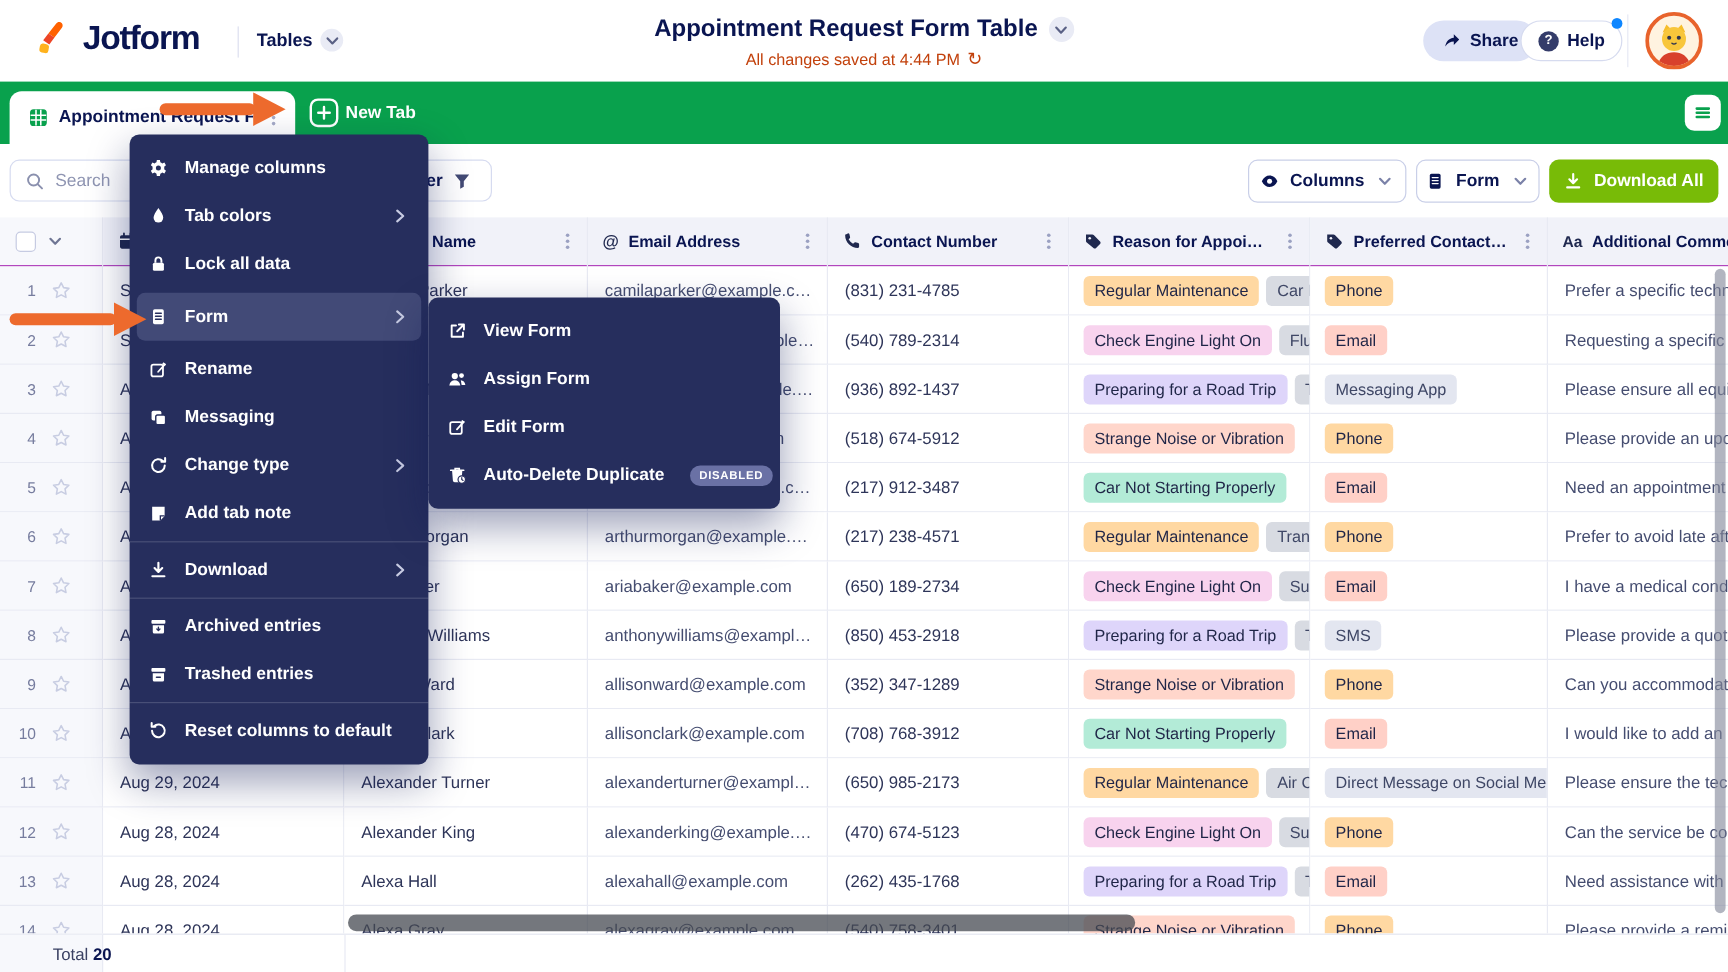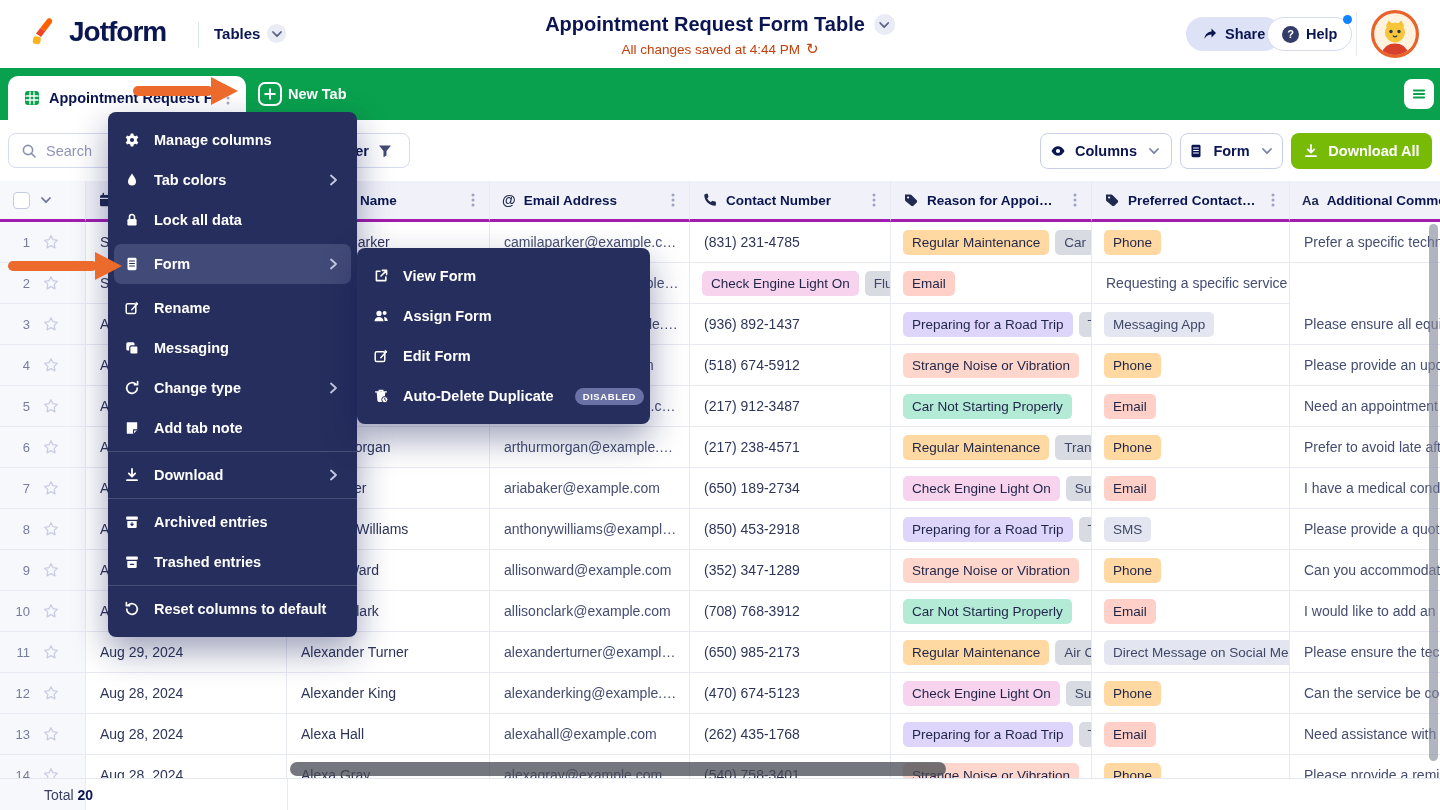--- a/index.html
+++ b/index.html
@@ -61,21 +61,21 @@
   .colsbtn { left:1040px; width:132px; }
   .formbtn { left:1180px; width:103px; }
   .dlbtn  { left:1291px; width:141px; background:#78BB07; border:none; color:#fff; font-weight:700; }
   .chev-sm { color:#7B82A8; }
 
   
   .tablewrap { position:absolute; top:181px; left:0; width:1550px; height:597px; overflow:hidden; background:#fff; }
   .trow { display:grid; grid-template-columns:86px 201px 203px 200px 201px 201px 198px 260px; height:41px; }
   .cell { display:flex; align-items:center; padding:0 9px 0 14px; border-right:1px solid #E8EAF3;
           border-bottom:1px solid #E8EAF3; font-size:14px; color:#2E3559; white-space:nowrap; overflow:hidden; background:#fff; }
-  .thead .cell { background:#F1F2F9; border-bottom:3px solid #a21caf; font-size:13.5px; font-weight:700;
+  .thead .cell { background:#F1F2F9; border-bottom:1px solid #a21caf; font-size:13.5px; font-weight:700;
                  color:#0A1551; gap:8px; padding:0 8px 0 12px; }
   .hicon { color:#20294F; flex:0 0 auto; display:flex; }
   .hlabel { flex:1; min-width:0; overflow:hidden; text-overflow:ellipsis; }
   .hc-name .hlabel { margin-left:37px; }
   .kebab { color:#9BA1C2; flex:0 0 auto; cursor:pointer; }
   .txticon { font-weight:700; font-size:14px; color:#20294F; }
   .numcell { background:#F7F8FC !important; gap:13px; padding-left:13px !important; }
   .rownum { min-width:17px; text-align:right; font-size:13px; color:#767C9E; }
   .rowstar { color:#C8CDE2; display:flex; cursor:pointer; }
   .cbx { width:17px; height:17px; border:1.5px solid #C6CBE2; border-radius:4px; background:#fff; cursor:pointer; }
@@ -431,20 +431,21 @@
               <svg width="16" height="16" viewBox="0 0 16 16" fill="none">
                 <path d="M8 1.7l2 4 4.4.6-3.2 3.1.8 4.4L8 11.7l-4 2.1.8-4.4L1.6 6.3 6 5.7Z" stroke="currentColor" stroke-width="1.3" fill="none" stroke-linejoin="round"></path>
               </svg>
             </span>
        </div>
        <div class="cell">Sep 1, 2024</div>
        <div class="cell">Brooklyn Harper</div>
        <div class="cell email-cell">
             <span class="ell">brooklynharper@example.com</span>
           </div>
+       <div class="cell">(540) 789-2314</div>
        <div class="cell chips-cell">
             <span class="chip " style="background:#F8D3EE">Check Engine Light On</span>
             <span class="chip graytext" style="background:#D8DBE2">Fluid Leak</span>
           </div>
        <div class="cell chips-cell">
             <span class="chip " style="background:#FFD0C7">Email</span>
           </div>
        <div class="cell comment-cell">Requesting a specific service package</div>
      </div>
         <div class="trow">

